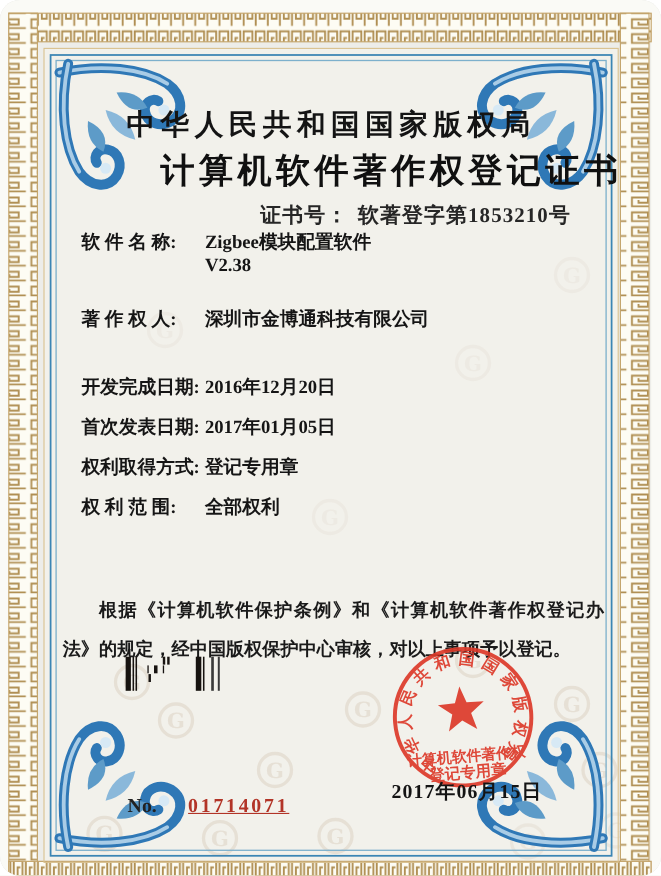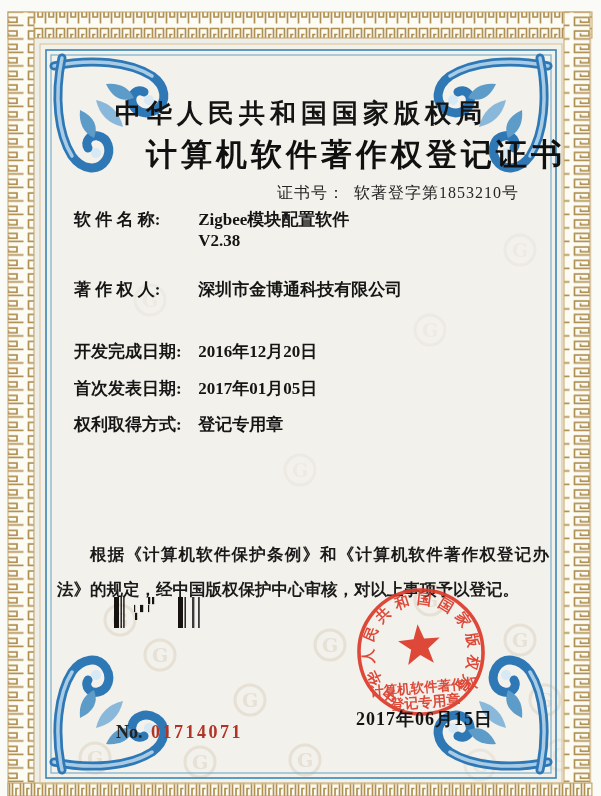--- a/index.html
+++ b/index.html
@@ -1,54 +1,55 @@
 <!DOCTYPE html>
 <html><head>
 <meta charset="utf-8">
 <style>
   html,body{margin:0;padding:0;}
   .page{
     position:relative;width:601px;height:796px;overflow:hidden;
     background:#e5e5e5;
     font-family:"Liberation Serif","DejaVu Serif",serif;
     color:#1b1b1b;
+    border-radius:18px;
   }
   .bg-svg{position:absolute;left:0;top:0;z-index:0;}
   .content{position:absolute;left:0;top:0;width:601px;height:796px;z-index:2;}
   .issuer{
     position:absolute;left:44px;top:96px;width:514px;text-align:center;
     font-size:26px;font-weight:bold;letter-spacing:5px;color:#141414;
   }
   .cert-title{
     position:absolute;left:52px;top:134px;width:514px;text-align:right;
     font-size:31px;font-weight:bold;letter-spacing:4px;color:#101010;
   }
   .certno{
-    position:absolute;top:183px;right:82px;font-size:16px;font-weight:normal;
+    position:absolute;top:183px;right:82px;font-size:19px;font-weight:bold;
     color:#262626;letter-spacing:1px;text-align:right;
   }
   .certno .num{margin-left:9px;}
   .frow{position:absolute;left:74px;font-size:17px;font-weight:bold;color:#151515;}
   .flabel{display:inline-block;width:108px;vertical-align:top;}
-  .fvalue{display:inline-block;margin-left:12px;vertical-align:top;}
+  .fvalue{display:inline-block;margin-left:0;vertical-align:top;}
   .fvalue .l2{display:block;}
   .statement{
     position:absolute;left:57px;top:520px;width:492px;
     font-size:16.5px;font-weight:600;line-height:35px;
     text-indent:2em;text-align:justify;color:#1a1a1a;
   }
   .barcode{position:absolute;left:114px;top:596px;z-index:2;}
   .seal-svg{position:absolute;left:325px;top:565px;z-index:3;}
   .issue-date{
     position:absolute;left:356px;top:707px;z-index:4;
     font-size:18px;font-weight:bold;color:#141414;letter-spacing:1px;
   }
   .serial{position:absolute;left:94px;top:722px;font-size:18px;z-index:2;}
   .serial .no-label{font-weight:bold;color:#222;margin-left:22px;}
-  .serial .no-num{margin-left:4px;letter-spacing:2.5px;font-weight:bold;}
+  .serial .no-num{margin-left:24px;letter-spacing:2.5px;font-weight:bold;text-decoration:underline;}
 </style>
 </head>
 <body>
 
 <div class="page">
 
   <svg class="bg-svg" width="601" height="796" viewBox="0 0 601 796" aria-hidden="true">
     <defs>
       <pattern id="gk" width="11" height="26" patternUnits="userSpaceOnUse">
         <path d="M1.5,23.5 V2.5 H9.5 V17 H5 V8.5 H7.5" fill="none" stroke="#b08f53" stroke-width="1.7"></path>
@@ -162,20 +163,24 @@
     <div class="frow" style="top:377px">
       <span class="flabel">首次发表日期:</span>
       <span class="fvalue">2017年01月05日</span>
     </div>
 
     <div class="frow" style="top:413px">
       <span class="flabel">权利取得方式:</span>
       <span class="fvalue">登记专用章</span>
     </div>
 
+    <div class="frow" style="top:449px">
+      <span class="flabel">权 利 范 围:</span>
+      <span class="fvalue">全部权利</span>
+    </div>
 
 
     <p class="statement">根据《计算机软件保护条例》和《计算机软件著作权登记办法》的规定，经中国版权保护中心审核，对以上事项予以登记。</p>
 
     <svg class="barcode" width="96" height="34" viewBox="0 0 96 34" aria-hidden="true">
       <rect x="0" y="1" width="5" height="31" fill="#171310"></rect>
       <rect x="6.5" y="1" width="1.4" height="31" fill="#171310"></rect>
       <rect x="9.2" y="1" width="1.4" height="31" fill="#171310"></rect>
       <g fill="#171310">
           <rect x="34" y="1" width="2.2" height="7.2"></rect>

